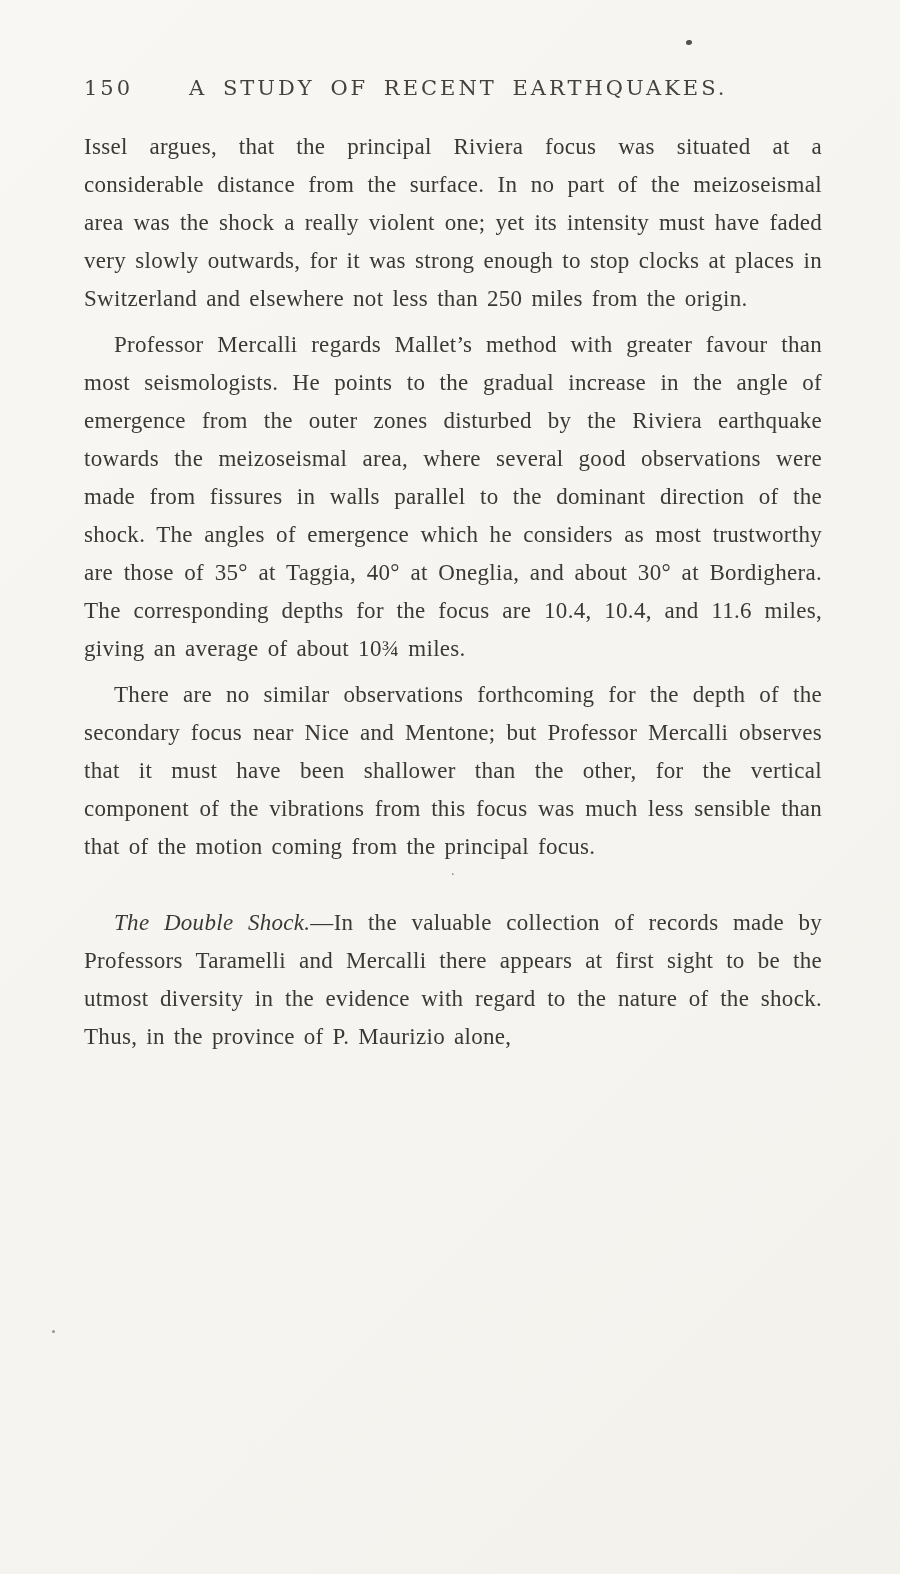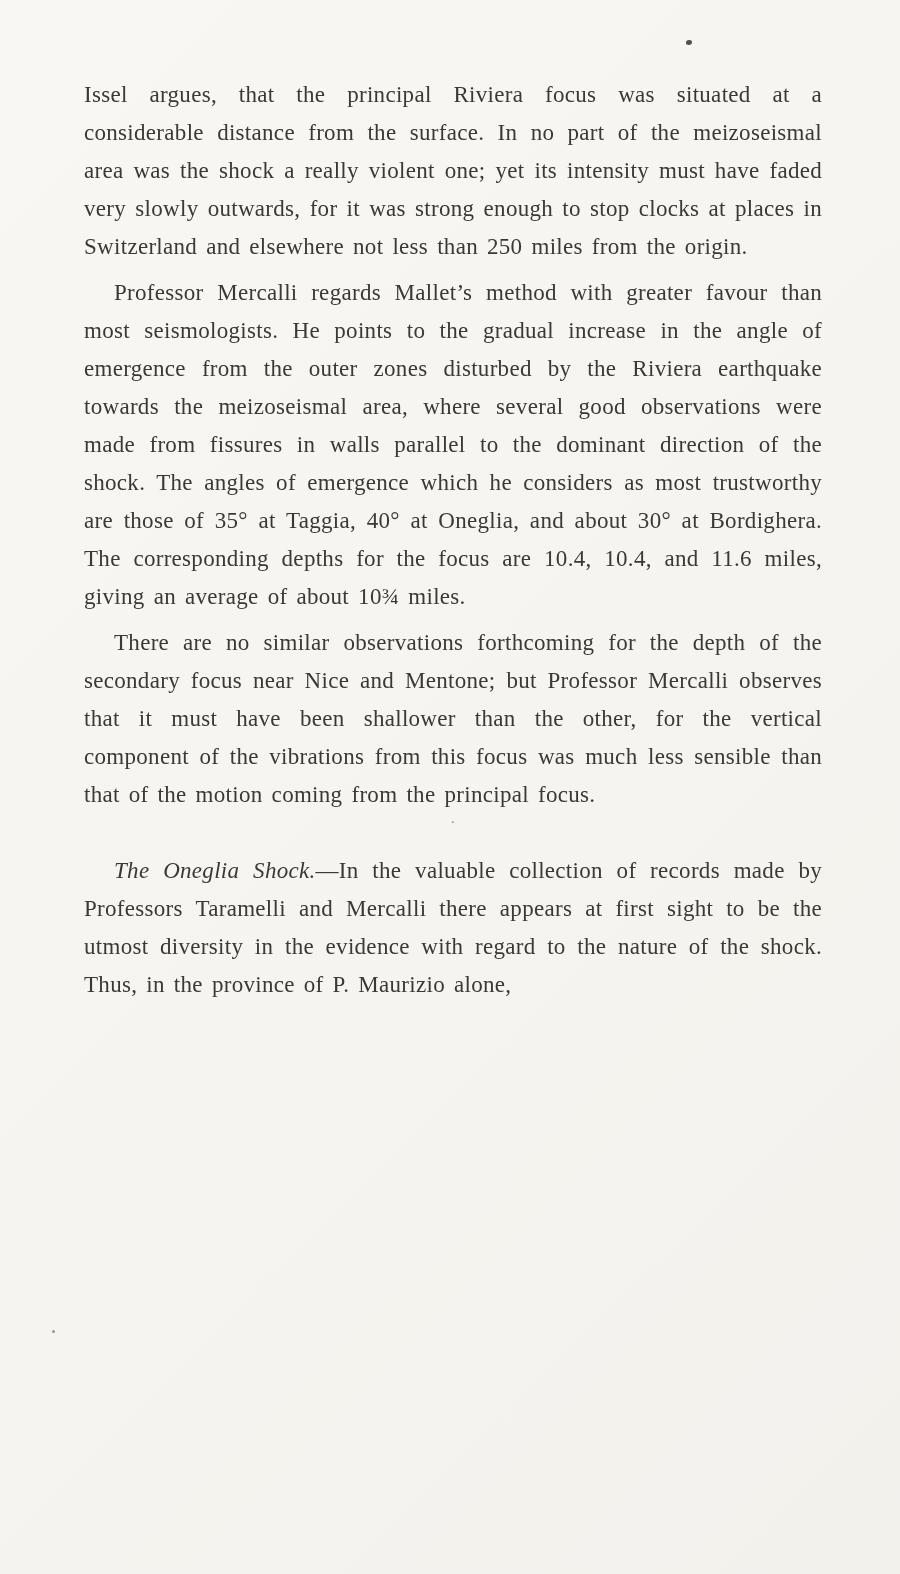--- a/index.html
+++ b/index.html
@@ -88,29 +88,33 @@
   }
 </style>
 </head>
 <body>
 
 <div class="page">
 
   <span class="speck"></span>
   <span class="margin-dot"></span>
 
+  <header class="running-head">
+    <span class="page-num">150</span>
+    <span class="head-title">A STUDY OF RECENT EARTHQUAKES.</span>
+  </header>
 
   <main class="body-text">
 
     <p class="para">Issel argues, that the principal Riviera focus was situated at a considerable distance from the surface. In no part of the meizoseismal area was the shock a really violent one; yet its intensity must have faded very slowly outwards, for it was strong enough to stop clocks at places in Switzerland and elsewhere not less than 250 miles from the origin.</p>
 
     <p class="para indent">Professor Mercalli regards Mallet’s method with greater favour than most seismologists. He points to the gradual increase in the angle of emergence from the outer zones disturbed by the Riviera earthquake towards the meizoseismal area, where several good observations were made from fissures in walls parallel to the dominant direction of the shock. The angles of emergence which he considers as most trustworthy are those of 35° at Taggia, 40° at Oneglia, and about 30° at Bordighera. The corresponding depths for the focus are 10.4, 10.4, and 11.6 miles, giving an average of about 10¾ miles.</p>
 
     <p class="para indent">There are no similar observations forthcoming for the depth of the secondary focus near Nice and Mentone; but Professor Mercalli observes that it must have been shallower than the other, for the vertical component of the vibrations from this focus was much less sensible than that of the motion coming from the principal focus.</p>
 
 
     <div class="heading-dot">·</div>
 
-    <p class="para indent"><span class="lead-italic">The Oneglia Shock.</span><span>—In the valuable collection of records made by Professors Taramelli and Mercalli there appears at first sight to be the utmost diversity in the evidence with regard to the nature of the shock. Thus, in the province of P. Maurizio alone,</span></p>
+    <p class="para indent"><span class="lead-italic">The Double Shock.</span><span>—In the valuable collection of records made by Professors Taramelli and Mercalli there appears at first sight to be the utmost diversity in the evidence with regard to the nature of the shock. Thus, in the province of P. Maurizio alone,</span></p>
 
   </main>
 
 </div>
 
 </body></html>

